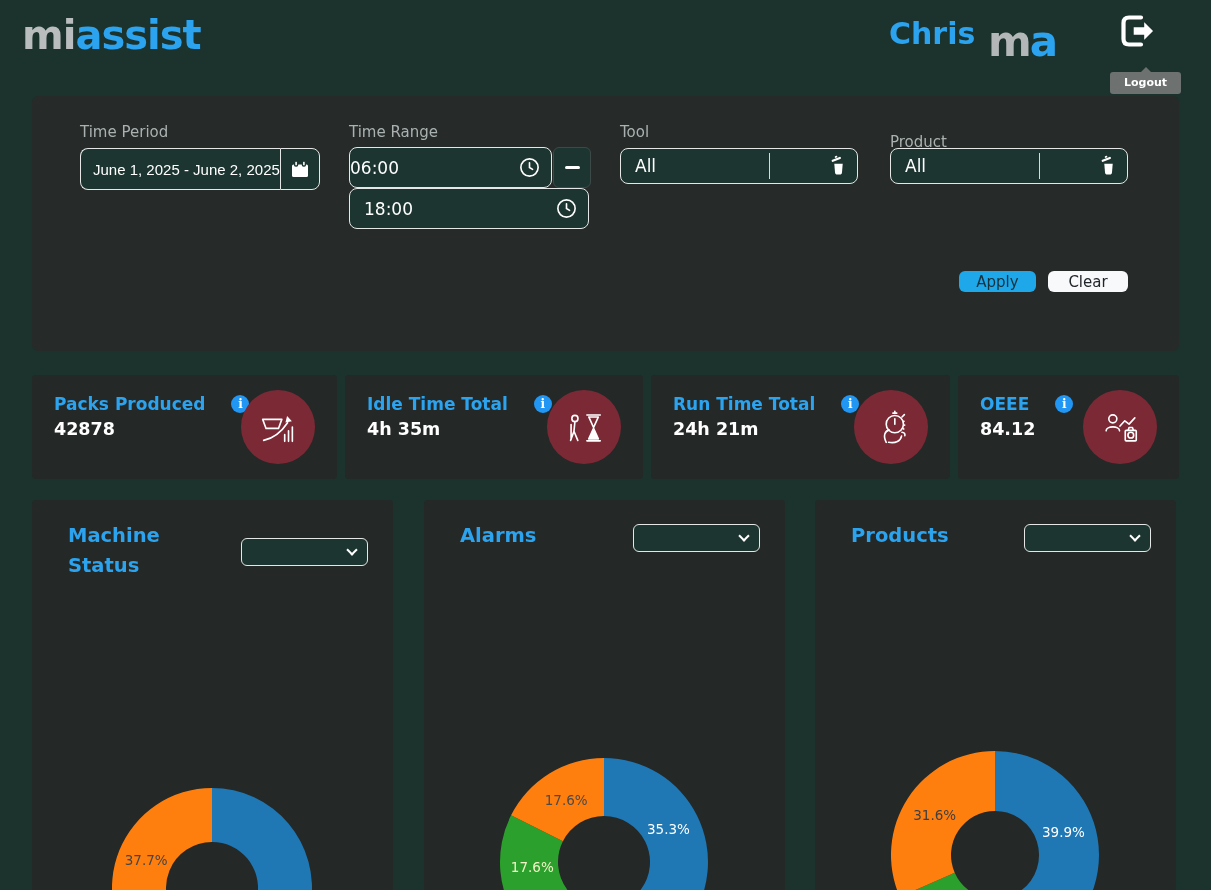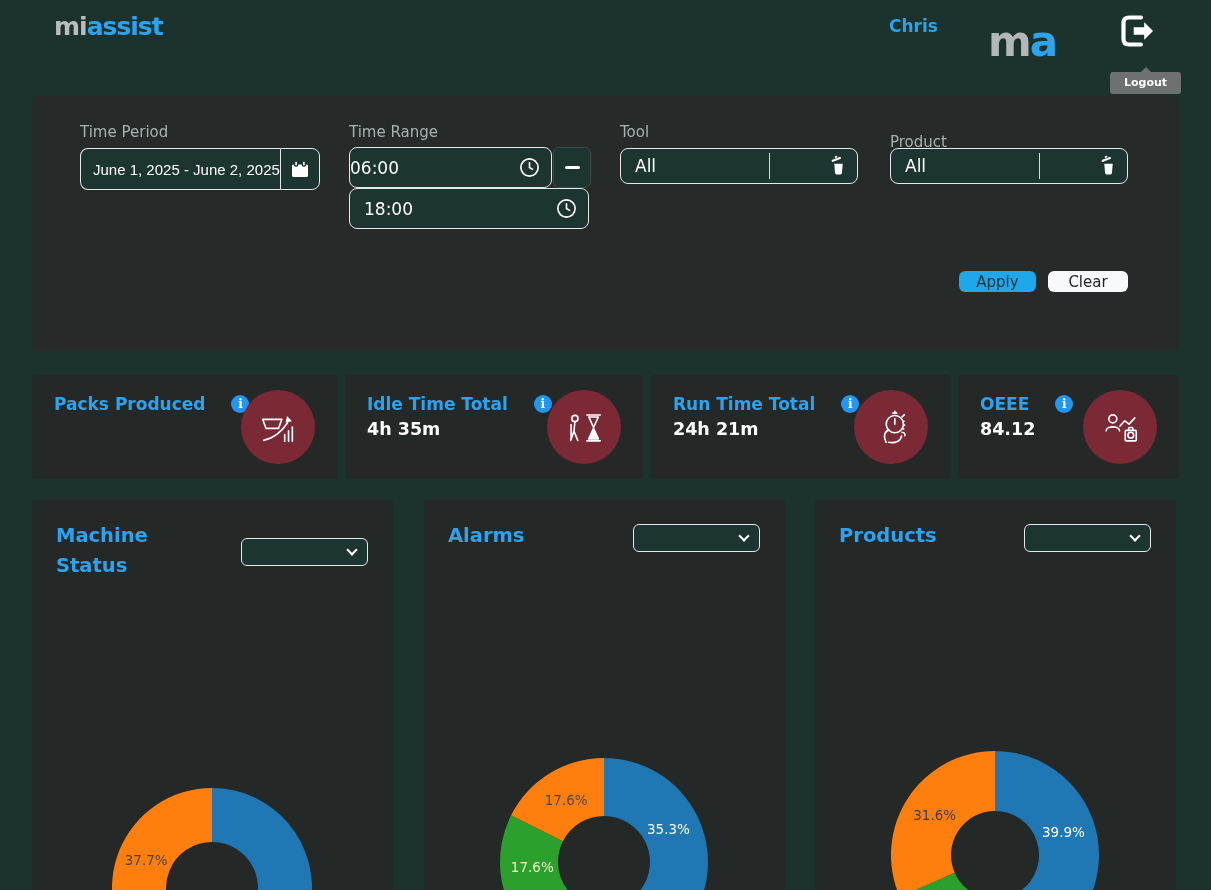--- a/index.html
+++ b/index.html
@@ -6,24 +6,24 @@
     --page-bg:#1b322d; --panel-bg:#262a29; --card-bg:#242827; --input-bg:#1c3530;
     --accent:#2ba3ef; --maroon:#7c2936; --label:#a9b2b1; --border:#e4e7e6;
     --apply:#1ea7e9; --clear:#f8f9fa; --tooltip:#6d716f; --info:#2196f3;
   }
   *{margin:0;padding:0;box-sizing:border-box;}
   html,body{width:1211px;height:890px;overflow:hidden;}
   body{background:var(--page-bg);font-family:"DejaVu Sans",sans-serif;color:#fff;}
   #page{position:relative;width:1211px;height:890px;}
 
   
-  .logo{position:absolute;left:54px;top:12px;font-size:25px;font-weight:700;letter-spacing:-1px;}
+  .logo{position:absolute;left:22px;top:12px;font-size:40px;font-weight:700;letter-spacing:-1px;}
   .logo .mi{color:#b9bdbd;}
   .logo .as{color:var(--accent);}
-  .user-name{position:absolute;left:889px;top:16px;font-size:17px;font-weight:700;color:var(--accent);cursor:pointer;}
+  .user-name{position:absolute;left:889px;top:16px;font-size:30px;font-weight:700;color:var(--accent);cursor:pointer;}
   .ma-badge{position:absolute;left:988px;top:17px;font-size:42px;font-weight:700;letter-spacing:-2px;}
   .ma-badge .m{color:#b3b7b7;}
   .ma-badge .a{color:var(--accent);}
   .logout-btn{position:absolute;left:1110px;top:8px;width:50px;height:48px;background:transparent;border:none;cursor:pointer;}
   .tooltip{position:absolute;left:1110px;top:72px;width:71px;height:22px;background:var(--tooltip);color:#fff;
            font-size:11px;font-weight:700;text-align:center;line-height:22px;border-radius:3px;}
   .tooltip::before{content:"";position:absolute;top:-5px;left:50%;margin-left:-5px;
            border-left:5px solid transparent;border-right:5px solid transparent;border-bottom:5px solid var(--tooltip);}
 
   
@@ -51,21 +51,21 @@
   .card{position:absolute;top:375px;height:104px;background:var(--card-bg);border-radius:4px;padding:18px 0 0 22px;}
   .card-title{display:flex;align-items:center;gap:26px;font-size:17px;font-weight:700;color:var(--accent);line-height:22px;}
   .info{width:18px;height:18px;border-radius:50%;background:var(--info);color:#fff;font-size:12px;font-weight:700;
         display:flex;align-items:center;justify-content:center;font-family:"DejaVu Serif",serif;cursor:pointer;}
   .card-value{font-size:17.5px;font-weight:700;color:#fff;margin-top:4px;}
   .card-circle{position:absolute;right:22px;top:15px;width:74px;height:74px;border-radius:50%;background:var(--maroon);
         display:flex;align-items:center;justify-content:center;}
 
   
   .panel{position:absolute;top:500px;width:361px;height:540px;background:var(--card-bg);border-radius:4px;}
-  .panel-title{position:absolute;left:24px;top:21px;width:160px;font-size:19.5px;font-weight:700;color:var(--accent);line-height:30px;}
+  .panel-title{position:absolute;left:36px;top:21px;width:160px;font-size:19.5px;font-weight:700;color:var(--accent);line-height:30px;}
   .select-wrap{position:absolute;right:25px;top:24px;width:127px;height:28px;}
   .panel-ms .select-wrap{top:38px;}
   .select-wrap select{width:100%;height:100%;background:var(--input-bg);border:1px solid var(--border);border-radius:6px;
         appearance:none;-webkit-appearance:none;color:#fff;cursor:pointer;}
   .chev{position:absolute;right:12px;top:8px;width:8px;height:8px;border-right:2.5px solid #fff;border-bottom:2.5px solid #fff;
         transform:rotate(45deg);pointer-events:none;}
   .donut{position:absolute;left:0;top:0;}
   .donut text{font-size:13.5px;font-family:"DejaVu Sans",sans-serif;}
 </style>
 </head>
@@ -150,20 +150,21 @@
 
     <button class="btn apply-btn">Apply</button>
     <button class="btn clear-btn">Clear</button>
   </div>
 
   <div class="card" style="left:32px;width:305px">
     <div class="card-title">
         <span>Packs Produced</span>
         <span class="info">i</span>
       </div>
+    <div class="card-value">42878</div>
     <div class="card-circle">
       <svg width="44" height="44" viewBox="0 0 46 46" fill="none" stroke="#fff" stroke-width="1.7" stroke-linecap="round" stroke-linejoin="round">
         <path d="M7 15 l3.5 9.5 h13 L27 15 Z"></path>
         <path d="M8 37 C17 35 26 29 33 18.5"></path>
         <polygon points="32.5,11.5 37.5,17 30.8,18.2" fill="#fff" stroke="none"></polygon>
         <path d="M30 38 v-7 M34 38 v-11 M38 38 v-15"></path>
       </svg>
     </div>
   </div>
 

